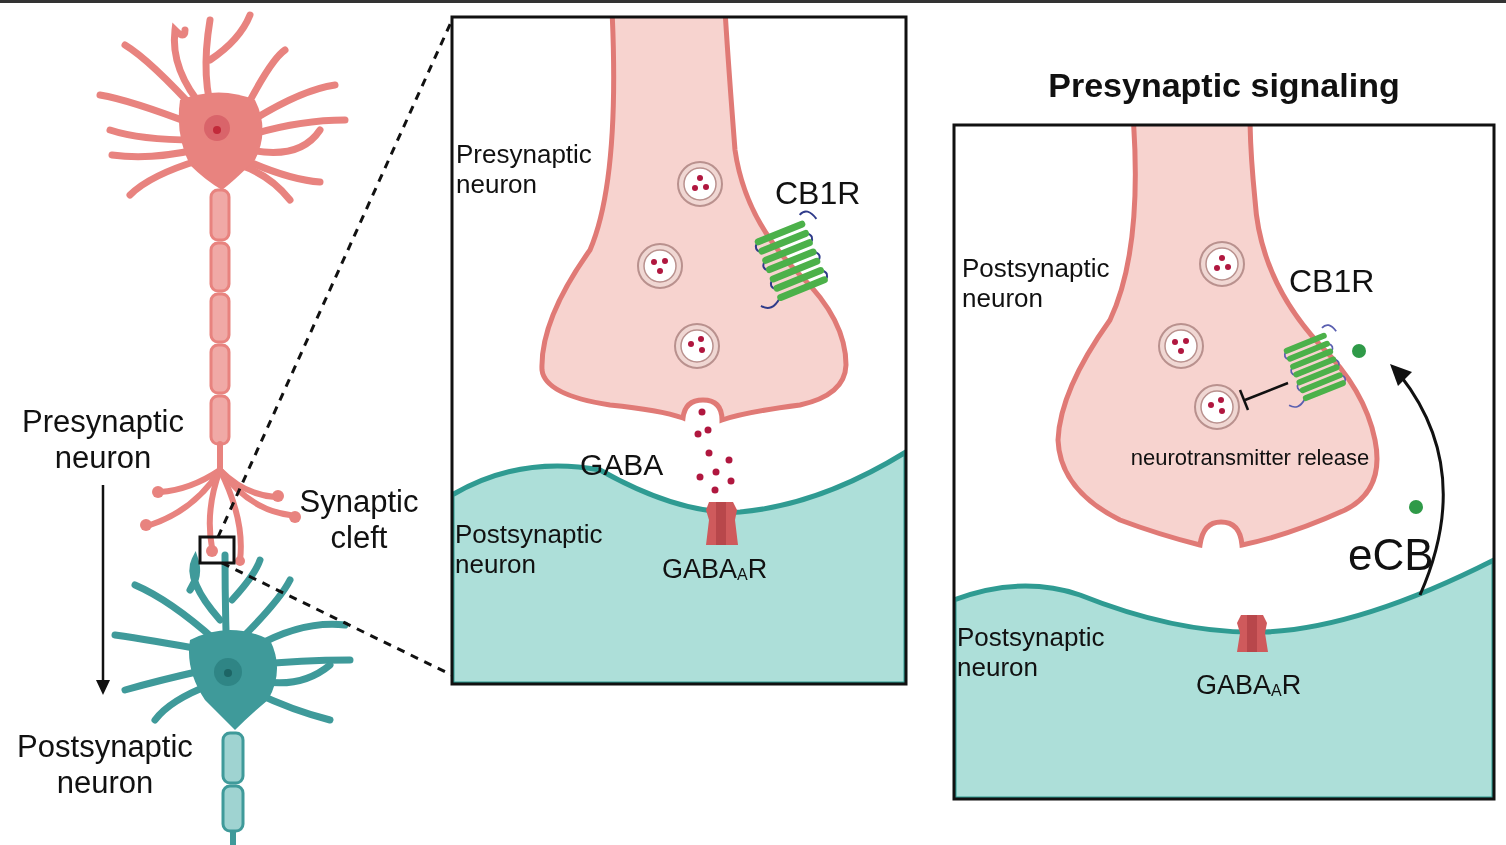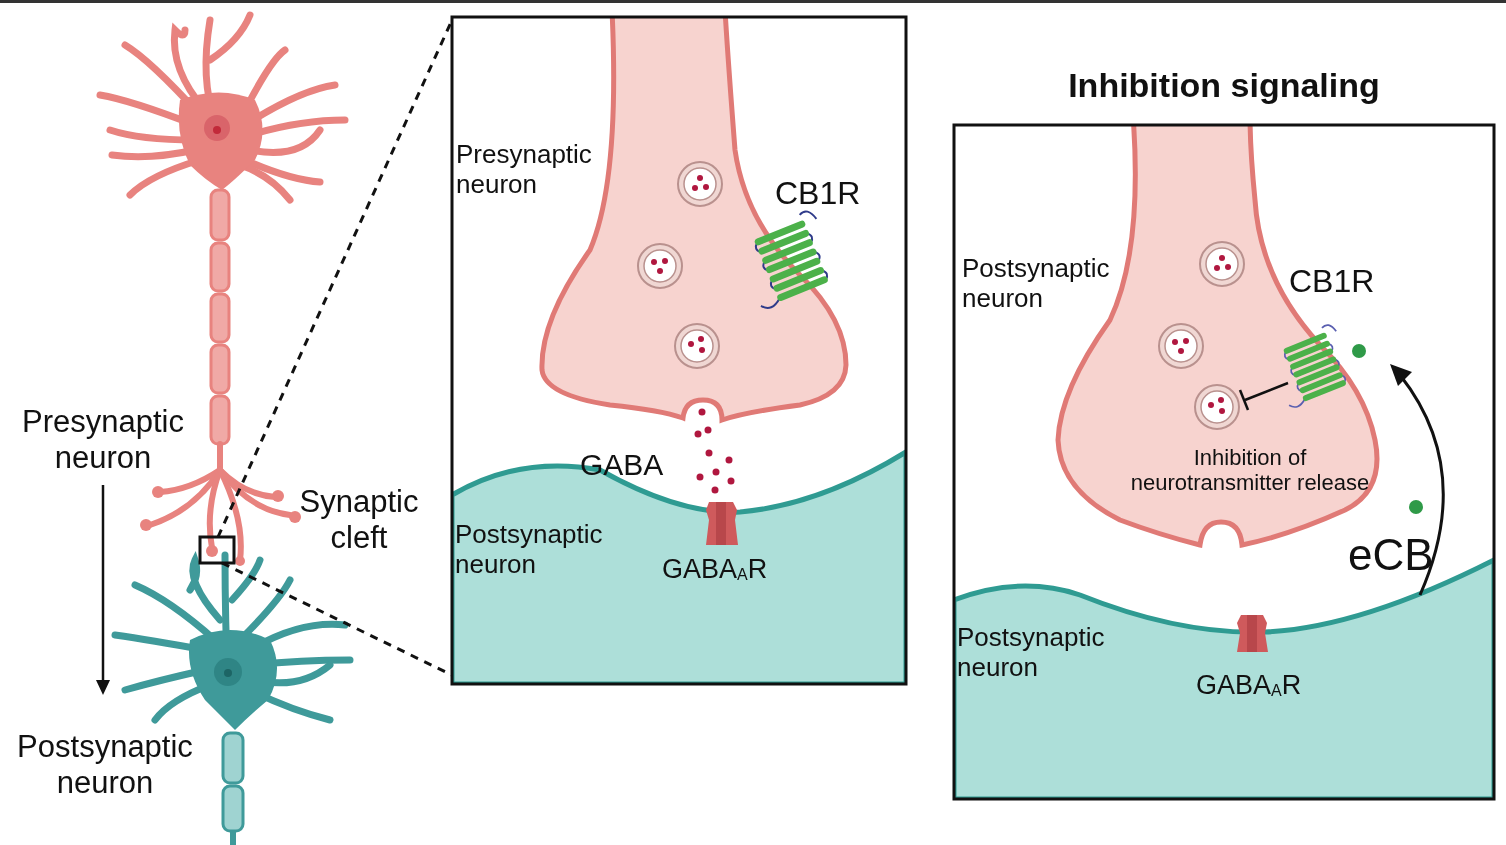--- a/index.html
+++ b/index.html
@@ -271,28 +271,27 @@
 <div class="lbl l-mid" style="left:775px; top:175px; font-size:32px;">CB1R</div>
 <div class="lbl l-mid" style="left:580px; top:448px; font-size:30px;">GABA</div>
 <div class="lbl" style="left:455px; top:520px; font-size:26px;">
   <div>Postsynaptic</div>
   <div>neuron</div>
 </div>
 <div class="lbl" style="left:662px; top:554px; font-size:27px;">
   <span>GABA</span><sub class="s">A</sub><span>R</span>
 </div>
 
-<div class="lbl title center" style="left:954px; top:66px; width:540px;">Inhibition signaling</div>
+<div class="lbl title center" style="left:954px; top:66px; width:540px;">Presynaptic signaling</div>
 <div class="lbl" style="left:962px; top:254px; font-size:26px;">
   <div>Postsynaptic</div>
   <div>neuron</div>
 </div>
 <div class="lbl" style="left:1289px; top:263px; font-size:32px;">CB1R</div>
 <div class="lbl center" style="left:1120px; top:445px; width:260px; font-size:22px;">
-  <div>Inhibition of</div>
   <div>neurotransmitter release</div>
 </div>
 <div class="lbl" style="left:1348px; top:530px; font-size:44px;">eCB</div>
 <div class="lbl" style="left:957px; top:623px; font-size:26px;">
   <div>Postsynaptic</div>
   <div>neuron</div>
 </div>
 <div class="lbl" style="left:1196px; top:670px; font-size:27px;">
   <span>GABA</span><sub class="s">A</sub><span>R</span>
 </div>

